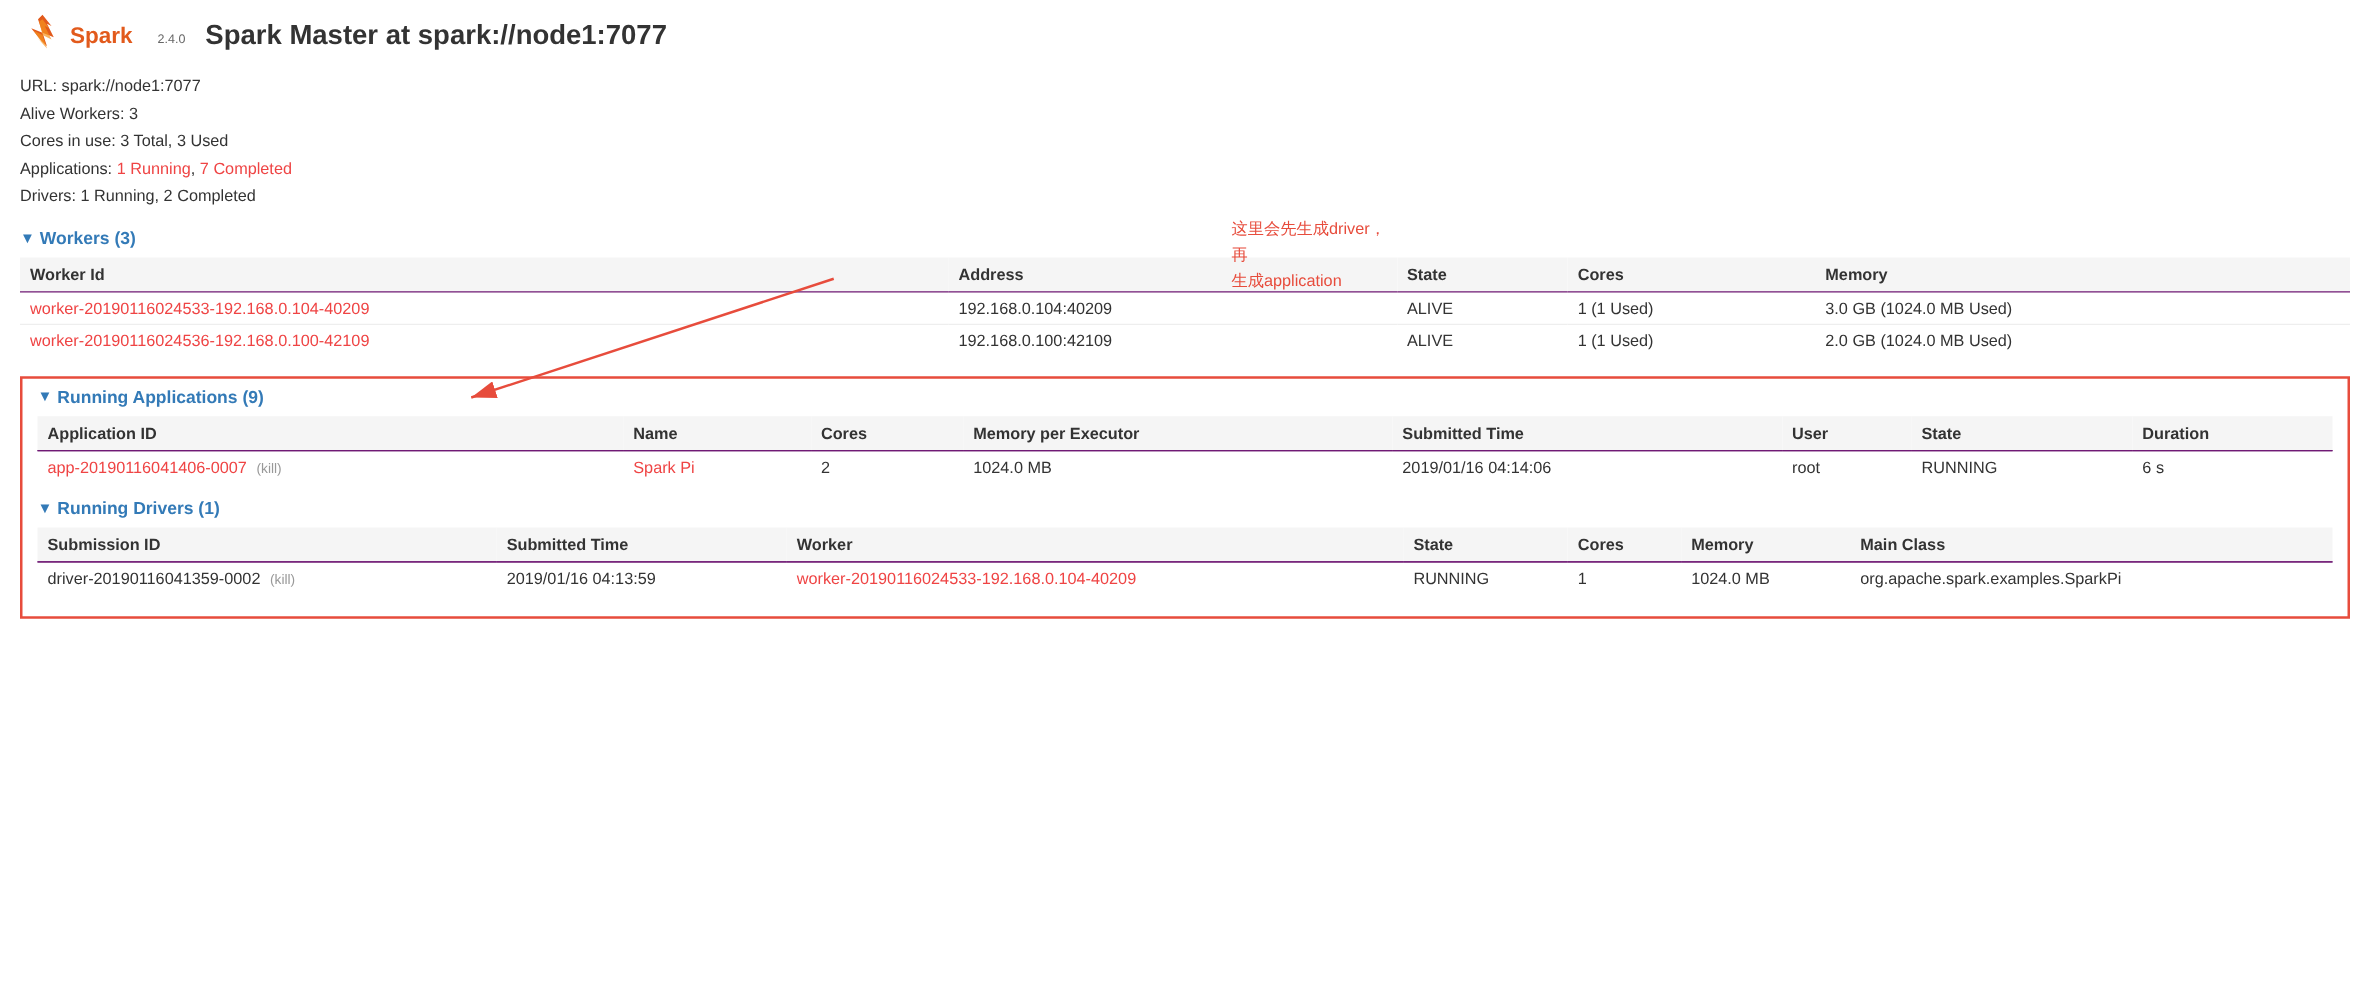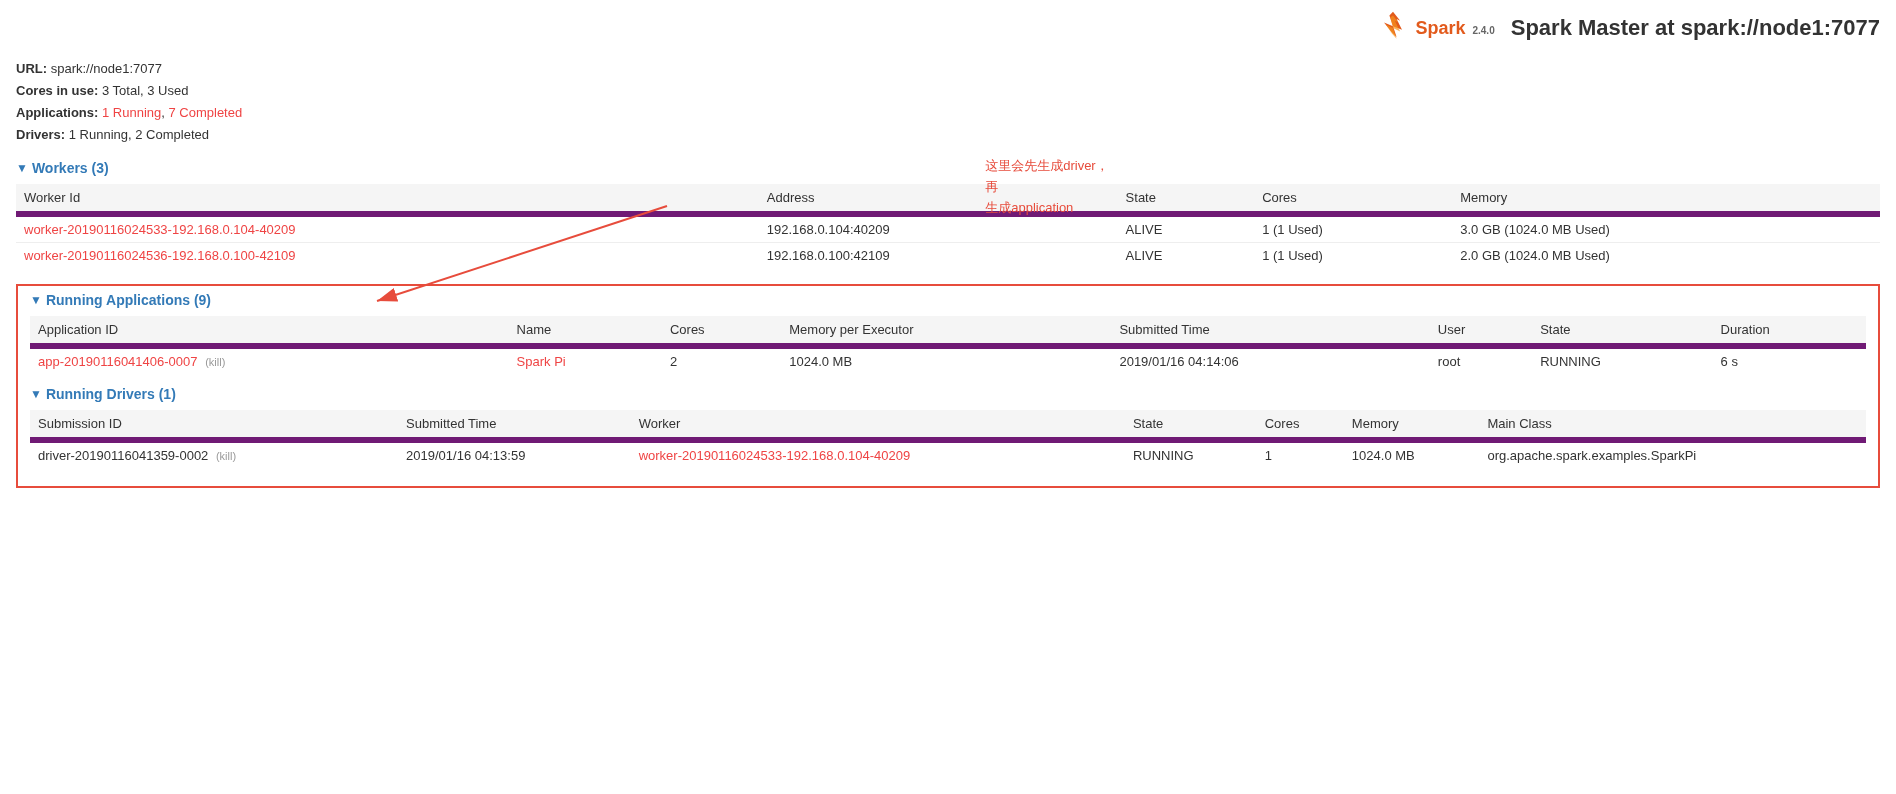--- a/index.html
+++ b/index.html
@@ -7,60 +7,59 @@
       font-family: Arial, sans-serif;
       font-size: 13px;
       color: #333;
       background: #fff;
       padding: 10px 16px;
     }
     .header {
       display: flex;
       align-items: center;
       margin-bottom: 12px;
-      justify-content: flex-end;
     }
     .spark-logo {
       display: flex;
       align-items: center;
       margin-right: 16px;
     }
     .page-title {
       font-size: 22px;
       font-weight: bold;
       color: #333;
     }
     .info-section {
       margin-bottom: 14px;
       line-height: 1.7;
     }
     .info-section p { font-size: 13px; }
-    .info-section strong { font-weight: bold; }
+    .info-section strong { font-weight: normal; }
     a { color: #ef4444; text-decoration: none; }
     .section-header {
       color: #337ab7;
       font-size: 14px;
       font-weight: bold;
       margin-bottom: 8px;
       display: flex;
       align-items: center;
       gap: 4px;
     }
     .section-header .arrow { color: #337ab7; font-size: 12px; }
     table {
       width: 100%;
       border-collapse: collapse;
       margin-bottom: 12px;
       font-size: 13px;
     }
     th {
       text-align: left;
       padding: 6px 8px;
-      border-bottom: 6px solid #701a75;
-      font-weight: normal;
+      border-bottom: 1px solid #701a75;
+      font-weight: bold;
       background: #f5f5f5;
     }
     td {
       padding: 5px 8px;
       border-bottom: 1px solid #eee;
     }
     tr:last-child td { border-bottom: none; }
     .workers-section { margin-bottom: 16px; }
     .running-section {
       border: 2px solid #e74c3c;
@@ -84,29 +83,30 @@
 <div class="header">
   <div class="spark-logo">
 
     <svg class="logo-flame" viewBox="0 0 40 40">
       <polygon points="20,2 28,12 24,10 30,22 20,18 24,30 14,20 18,24 10,14 20,18 16,6" fill="#e25a1c"></polygon>
       <polygon points="20,6 26,14 22,12 28,24 20,20 24,32 15,22 19,26 12,16 20,20 17,8" fill="#f7931e" opacity="0.7"></polygon>
     </svg>
     <div>
       <div style="display:flex;align-items:baseline;">
         <span style="font-size:18px;font-weight:bold;color:#e25a1c;">Spark</span>
-        <span style="font-size:10px;color:#666;margin-left:7px;font-weight:bold;">2.4.0</span>
+        <span style="font-size:10px;color:#666;margin-left:20px;">2.4.0</span>
       </div>
     </div>
   </div>
   <h1 class="page-title">Spark Master at spark://node1:7077</h1>
 </div>
 
 <div class="info-section">
   <p><strong>URL:</strong> <span>spark://node1:7077</span></p>
+  <p><strong>Alive Workers:</strong> <span>3</span></p>
   <p><strong>Cores in use:</strong> <span>3 Total, 3 Used</span></p>
   <p>
     <strong>Applications:</strong>
     <a href="#">1 Running</a>,
     <a href="#">7 Completed</a>
   </p>
   <p><strong>Drivers:</strong> <span>1 Running, 2 Completed</span></p>
 </div>
 
 <div class="workers-section">

